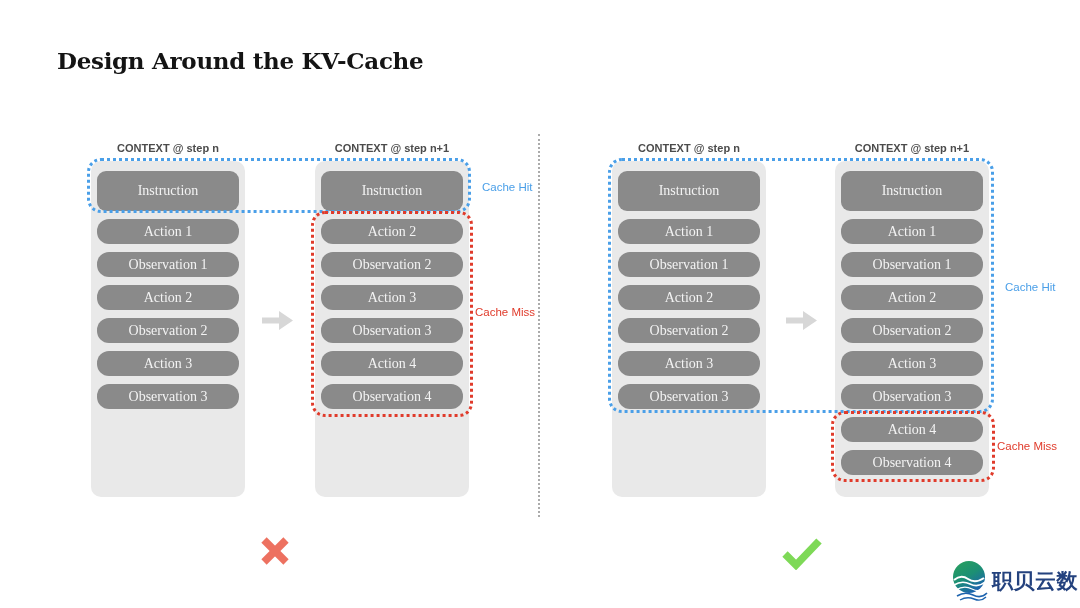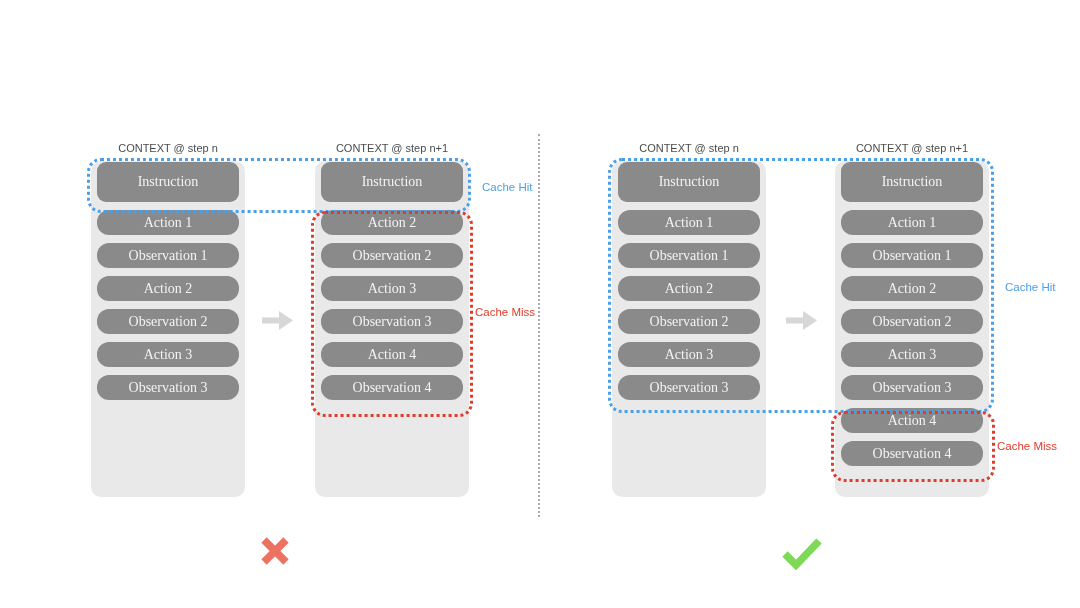--- a/index.html
+++ b/index.html
@@ -8,27 +8,27 @@
     position:relative; width:1080px; height:608px; background:#ffffff;
     overflow:hidden; font-family:"Liberation Sans", sans-serif;
   }
   .title {
     position:absolute; left:57px; top:47px;
     font-family:"DejaVu Serif","Liberation Serif",serif;
     font-size:23px; font-weight:700; color:#141414; letter-spacing:-0.3px;
   }
   .col-header {
     position:absolute; top:142px; width:160px; text-align:center;
-    font-size:11px; color:#4b4b4b;
+    font-size:11px; color:#4b4b4b;font-weight:bold;
   }
   .container {
     position:absolute; top:161px; width:154px; height:336px;
     background:#e9e9e9; border-radius:10px;
     display:flex; flex-direction:column; align-items:center;
-    padding-top:1px; gap:8px;
+    padding-top:10px; gap:8px;
   }
   .box {
     flex:0 0 auto; width:142px; height:25px; background:#8a8a8a; border-radius:12px;
     color:#f3f3f3; font-family:"Liberation Serif","DejaVu Serif",serif; font-size:14px;
     display:flex; align-items:center; justify-content:center;
   }
   .box.tall { height:40px; border-radius:9px; }
   .dotted { position:absolute; border-radius:14px; background:transparent; }
   .dotted.blue { border:3px dotted #4a9fe8; }
   .dotted.red  { border:3px dotted #e03b2b; }
@@ -45,20 +45,21 @@
   .logo-text {
     font-size:21px; font-weight:700; color:#24427e;
     font-family:"Liberation Sans",sans-serif; letter-spacing:0.5px;
   }
 </style>
 </head>
 <body>
 
 <div class="slide">
 
+  <div class="title">Design Around the KV-Cache</div>
 
   <div class="col-header" style="left:88px">CONTEXT @ step n</div>
   <div class="col-header" style="left:312px">CONTEXT @ step n+1</div>
   <div class="col-header" style="left:609px">CONTEXT @ step n</div>
   <div class="col-header" style="left:832px">CONTEXT @ step n+1</div>
 
   <div class="container" style="left:91px">
     <div class="box tall">Instruction</div>
     <div class="box">Action 1</div>
     <div class="box">Observation 1</div>
@@ -120,14 +121,32 @@
   <div class="divider"></div>
 
   <svg class="verdict" style="left:259px; top:536px;" width="32" height="30" viewBox="0 0 32 30">
     <line x1="5" y1="4" x2="27" y2="26" stroke="#ed7160" stroke-width="7.5"></line>
     <line x1="27" y1="4" x2="5" y2="26" stroke="#ed7160" stroke-width="7.5"></line>
   </svg>
   <svg class="verdict" style="left:781px; top:537px;" width="42" height="33" viewBox="0 0 42 33">
     <polyline points="4,17 15,28 38,4" fill="none" stroke="#7ed957" stroke-width="7.5"></polyline>
   </svg>
 
+  <div class="logo">
+    <svg width="38" height="42" viewBox="0 0 38 42">
+      <defs>
+        <linearGradient id="lg" x1="0" y1="0" x2="0.6" y2="1">
+          <stop offset="0" stop-color="#2aa25c"></stop>
+          <stop offset="0.55" stop-color="#1c8f74"></stop>
+          <stop offset="1" stop-color="#1d63ae"></stop>
+        </linearGradient>
+      </defs>
+      <circle cx="18" cy="17" r="16" fill="url(#lg)"></circle>
+      <path d="M3,20 Q10,14 17,19 T33,18" fill="none" stroke="#ffffff" stroke-width="2"></path>
+      <path d="M3,25 Q11,20 19,24 T34,22" fill="none" stroke="#ffffff" stroke-width="1.6"></path>
+      <path d="M5,30 Q13,25 21,29 T34,27" fill="none" stroke="#ffffff" stroke-width="1.2"></path>
+      <path d="M6,36 Q14,31 22,35 T36,33" fill="none" stroke="#1d63ae" stroke-width="1.6"></path>
+      <path d="M9,40 Q16,36 23,39 T35,37" fill="none" stroke="#1d63ae" stroke-width="1.4"></path>
+    </svg>
+    <span class="logo-text">职贝云数</span>
+  </div>
 
 </div>
 
 </body></html>

